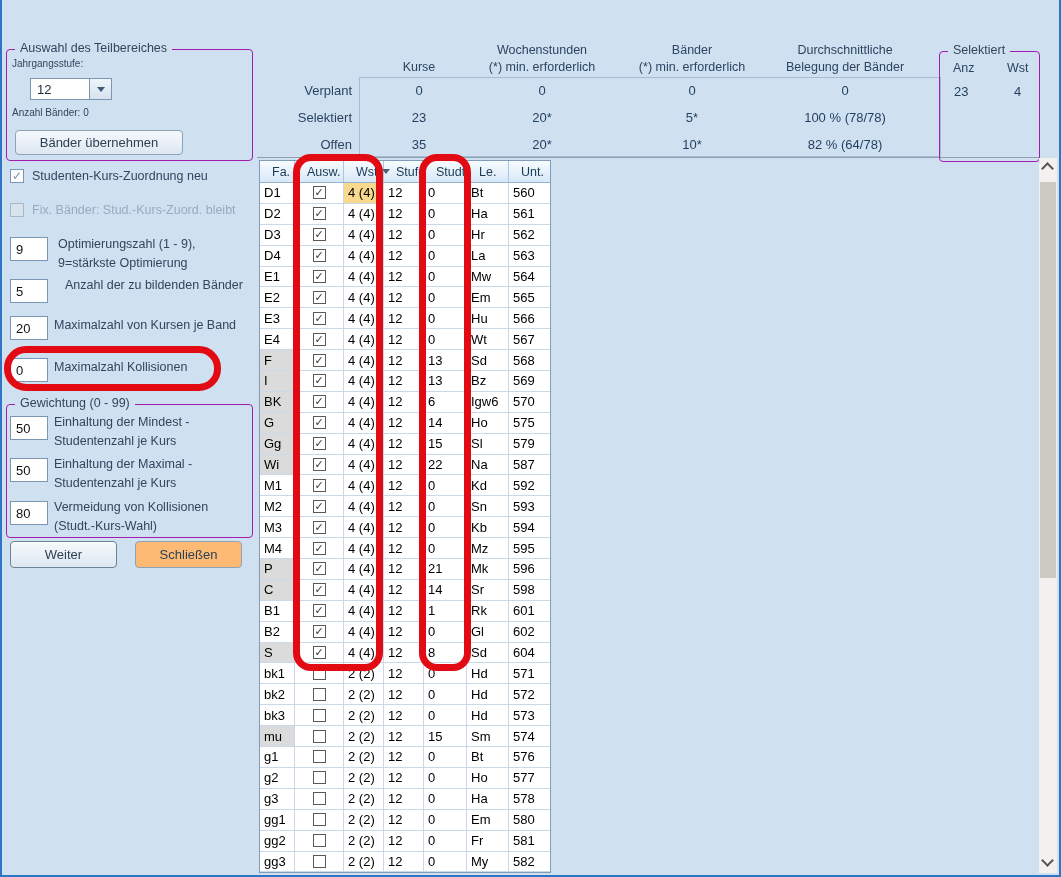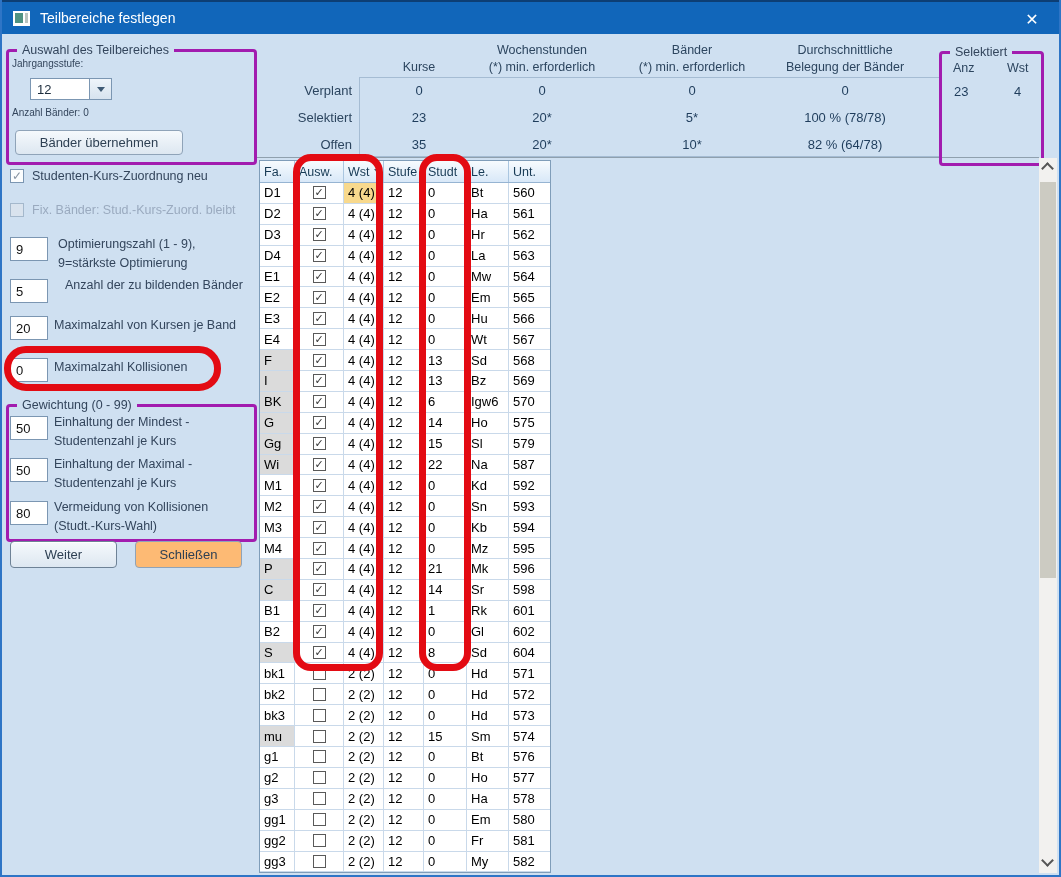--- a/index.html
+++ b/index.html
@@ -9,21 +9,21 @@
     border:2px solid #2e75c6;border-top:none;overflow:hidden;
   }
   
   .titlebar{position:absolute;left:0;top:0;width:100%;height:34px;background:#1166ba;border-top:2px solid #0d3e74;box-sizing:border-box;display:flex;align-items:center;}
   .app-icon{width:17px;height:15px;margin-left:11px;background:#fff;position:relative;flex:none;}
   .app-icon .pane{position:absolute;left:2px;top:2px;width:8px;height:10px;background:#4f9383;}
   .app-icon .strip{position:absolute;right:2px;top:2px;width:3px;height:10px;background:#b9c4c0;}
   .title-text{color:#ffffff;font-size:14px;margin-left:10px;}
   .close-btn{position:absolute;right:10px;top:4px;width:34px;height:26px;color:#fff;font-size:16px;display:flex;align-items:center;justify-content:center;cursor:pointer;}
   
-  .groupbox{position:absolute;border:3px solid #a21caf;border-radius:4px;}
+  .groupbox{position:absolute;border:1px solid #a21caf;border-radius:4px;}
   .groupbox-title{position:absolute;top:-9px;left:8px;background:#cfe0f1;padding:0 5px;font-size:12.5px;color:#33455c;white-space:nowrap;}
   .gb-selection{left:4px;top:49px;width:245px;height:110px;}
   .gb-weight{left:4px;top:404px;width:245px;height:132px;}
   .gb-selected{left:937px;top:51px;width:99px;height:109px;}
   
   .lbl{position:absolute;font-size:10px;color:#33455c;white-space:nowrap;}
   .btn{position:absolute;background:linear-gradient(#f5f9fc,#dde7f1);border:1px solid #8fa3b8;border-radius:4px;font-size:13px;color:#2e4053;display:flex;align-items:center;justify-content:center;cursor:pointer;box-sizing:border-box;}
   .btn-apply{left:13px;top:130px;width:168px;height:25px;}
   .btn-weiter{left:8px;top:541px;width:107px;height:27px;border-color:#6e8296;box-shadow:inset 0 1px 0 #ffffff;}
   .btn-close2{left:133px;top:541px;width:107px;height:27px;background:#fdba74;}
@@ -46,21 +46,21 @@
   .sumhead span{display:block;height:17px;line-height:17px;}
   .sumlbl{position:absolute;left:238px;width:112px;text-align:right;font-size:13px;color:#2c455f;white-space:nowrap;}
   .sumval{position:absolute;width:190px;text-align:center;font-size:13px;color:#1f3d5c;white-space:nowrap;}
   .sc0{left:322px}.sc1{left:445px}.sc2{left:595px}.sc3{left:748px}
   .sr0{top:83px}.sr1{top:110px}.sr2{top:137px}
   .selhdr{position:absolute;font-size:12.5px;color:#2c455f;}
   .selval{position:absolute;font-size:13px;color:#1f3d5c;}
   
   .tbl{position:absolute;left:257px;top:160px;width:290px;background:#fff;border:1px solid #7f9db9;}
   .thead{display:flex;height:21px;background:linear-gradient(#f7fbfe,#d8e8f8);border-bottom:1px solid #96b4d2;}
-  .th{font-size:12.5px;color:#173a55;display:flex;align-items:center;padding-left:4px;border-right:1px solid #aac6e0;box-sizing:border-box;cursor:pointer;}
+  .th{font-size:12.5px;color:#173a55;display:flex;align-items:center;padding-left:12px;border-right:1px solid #aac6e0;box-sizing:border-box;cursor:pointer;}
   .th:last-child{border-right:none;}
   .sort-icon{width:0;height:0;border-left:4px solid transparent;border-right:4px solid transparent;border-top:5px solid #4a5f73;margin-left:4px;}
   .trow{display:flex;height:20.9px;border-bottom:1px solid #c9d9ea;box-sizing:border-box;}
   .td{font-size:13px;color:#000;display:flex;align-items:center;padding-left:4px;border-right:1px solid #c9d9ea;box-sizing:border-box;overflow:hidden;}
   .c0{width:35px}.c1{width:49px}.c2{width:40px}.c3{width:40px}.c4{width:43px}.c5{width:42px}.c6{width:41px;border-right:none;}
   .td.gray{background:#dbdbdb;}
   .td.wst-hl{background:#f8d98d;}
   .cbcell{justify-content:center;padding-left:0;}
   .tcb{width:13px;height:13px;box-sizing:border-box;border:1px solid #595959;background:#fff;font-size:11px;line-height:11px;text-align:center;color:#333;cursor:pointer;}
   
@@ -73,28 +73,20 @@
   .scroll-thumb{position:absolute;left:1px;top:24px;width:16px;height:396px;background:#cccbc2;cursor:pointer;}
   .chev{width:7px;height:7px;border-top:2px solid #555;border-right:2px solid #555;display:inline-block;}
   .scroll-up{position:absolute;top:6px;left:4px;transform:rotate(-45deg);cursor:pointer;}
   .scroll-down{position:absolute;bottom:8px;left:4px;transform:rotate(135deg);cursor:pointer;}
 </style>
 </head>
 <body>
 
 <div class="window">
 
-  <div class="titlebar">
-    <span class="app-icon">
-        <span class="pane"></span>
-        <span class="strip"></span>
-      </span>
-    <span class="title-text">Teilbereiche festlegen</span>
-    <span class="close-btn">✕</span>
-  </div>
 
   <div class="groupbox gb-selection">
     <span class="groupbox-title">Auswahl des Teilbereiches</span>
   </div>
   <span class="lbl" style="left:10px;top:58px;">Jahrgangsstufe:</span>
   <div class="combo">
     <div class="combo-field">12</div>
     <div class="combo-btn">
         <span class="tri-down"></span>
       </div>

